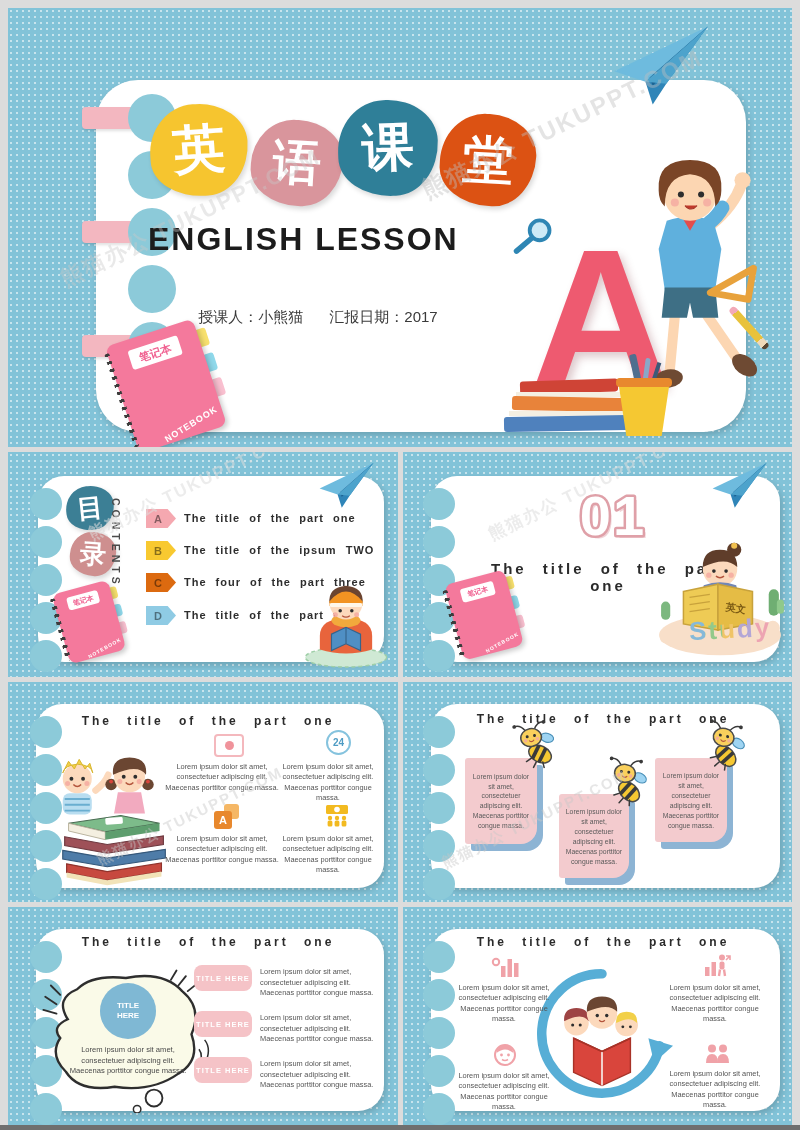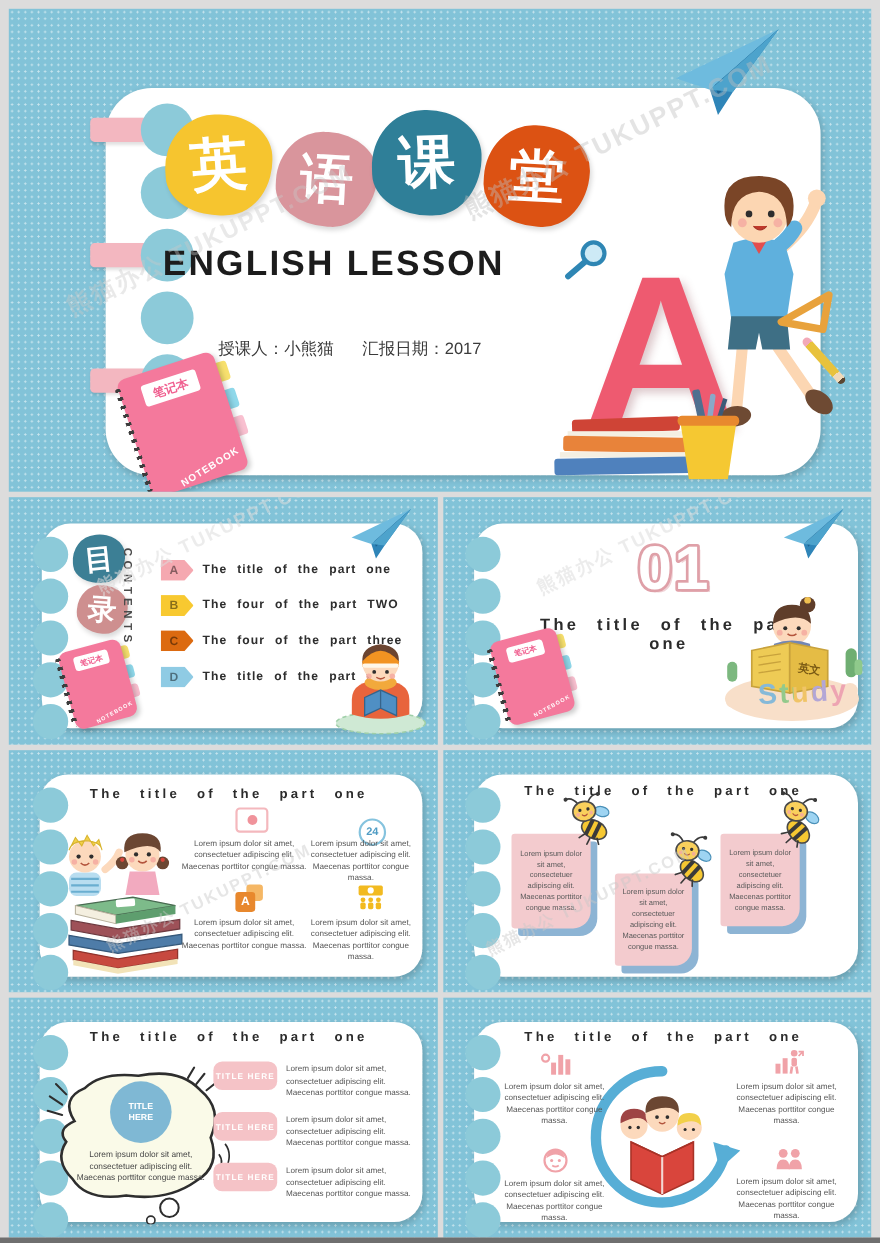--- a/index.html
+++ b/index.html
@@ -209,21 +209,21 @@
       </div>
     <div class="vtext" style="left:102px;top:46px;height:130px;font-size:10.5px;">CONTENTS</div>
 
     <div class="toc-tag" style="left: 138px; top: 57px; width: 30px; height: 19px; font-size: 11px; background-color: rgb(245, 168, 176);">
       <span style="margin-right:6px;">A</span>
       </div>
     <div class="toc-text" style="left:176px;top:60px;font-size:11px;">The title of the part one</div>
     <div class="toc-tag" style="left: 138px; top: 89px; width: 30px; height: 19px; font-size: 11px; background-color: rgb(248, 201, 48);">
       <span style="margin-right:6px;">B</span>
       </div>
-    <div class="toc-text" style="left:176px;top:92px;font-size:11px;">The four of the part TWO</div>
+    <div class="toc-text" style="left:176px;top:92px;font-size:11px;">The title of the ipsum TWO</div>
     <div class="toc-tag" style="left: 138px; top: 121px; width: 30px; height: 19px; font-size: 11px; background-color: rgb(220, 106, 16);">
       <span style="margin-right:6px;">C</span>
       </div>
     <div class="toc-text" style="left:176px;top:124px;font-size:11px;">The four of the part three</div>
     <div class="toc-tag" style="left: 138px; top: 154px; width: 30px; height: 19px; font-size: 11px; background-color: rgb(143, 203, 228);">
       <span style="margin-right:6px;">D</span>
       </div>
     <div class="toc-text" style="left:176px;top:157px;font-size:11px;">The title of the part four</div>
 
     <div class="notebook" style="left:52px;top:134px;width:58px;height:72px;transform:rotate(-15deg);">
@@ -351,21 +351,21 @@
       <path d="M18 100 L62 108 L120 99 L120 108 L62 117 L18 109 Z" fill="#9e5158" stroke="#6e3a40" stroke-width="1.2"></path>
       <path d="M16 114 L62 122 L122 113 L122 122 L62 131 L16 123 Z" fill="#4e7ca8" stroke="#35587a" stroke-width="1.2"></path>
       <path d="M20 128 L62 136 L118 127 L118 136 L62 145 L20 137 Z" fill="#c7493f" stroke="#8f332c" stroke-width="1.2"></path>
       <path d="M20 137 L62 145 L118 136 L118 141 L62 150 L20 142 Z" fill="#f2e3b8"></path>
     </svg>
 
     <div class="icon-photo" style="left:206px;top:52px;width:26px;height:19px;">
         <i></i>
       </div>
     <div class="lorem" style="left:156px;top:80px;width:116px;font-size:7.4px;">Lorem ipsum dolor sit amet, consectetuer adipiscing elit. Maecenas porttitor congue massa.</div>
-    <div class="icon-badge" style="left:318px;top:62px;width:21px;height:21px;font-size:10px;">24</div>
+    <div class="icon-badge" style="left:318px;top:48px;width:21px;height:21px;font-size:10px;">24</div>
     <div class="lorem" style="left:266px;top:80px;width:108px;font-size:7.4px;">Lorem ipsum dolor sit amet, consectetuer adipiscing elit. Maecenas porttitor congue massa.</div>
     <div class="icon-translate" style="left:206px;top:122px;width:25px;height:25px;">
       <span class="back"></span>
         <span class="front" style="font-size:11px;">A</span>
     </div>
     <div class="lorem" style="left:156px;top:152px;width:116px;font-size:7.4px;">Lorem ipsum dolor sit amet, consectetuer adipiscing elit. Maecenas porttitor congue massa.</div>
     <svg style="position:absolute;left:316px;top:122px;" width="26" height="24" viewBox="0 0 26 24">
       <rect x="2" y="1" width="22" height="9" rx="1.5" fill="#f2ba20"></rect>
       <circle cx="13" cy="5.5" r="2.8" fill="#fff"></circle>
       <circle cx="6" cy="14" r="2.2" fill="#f2ba20"></circle>

